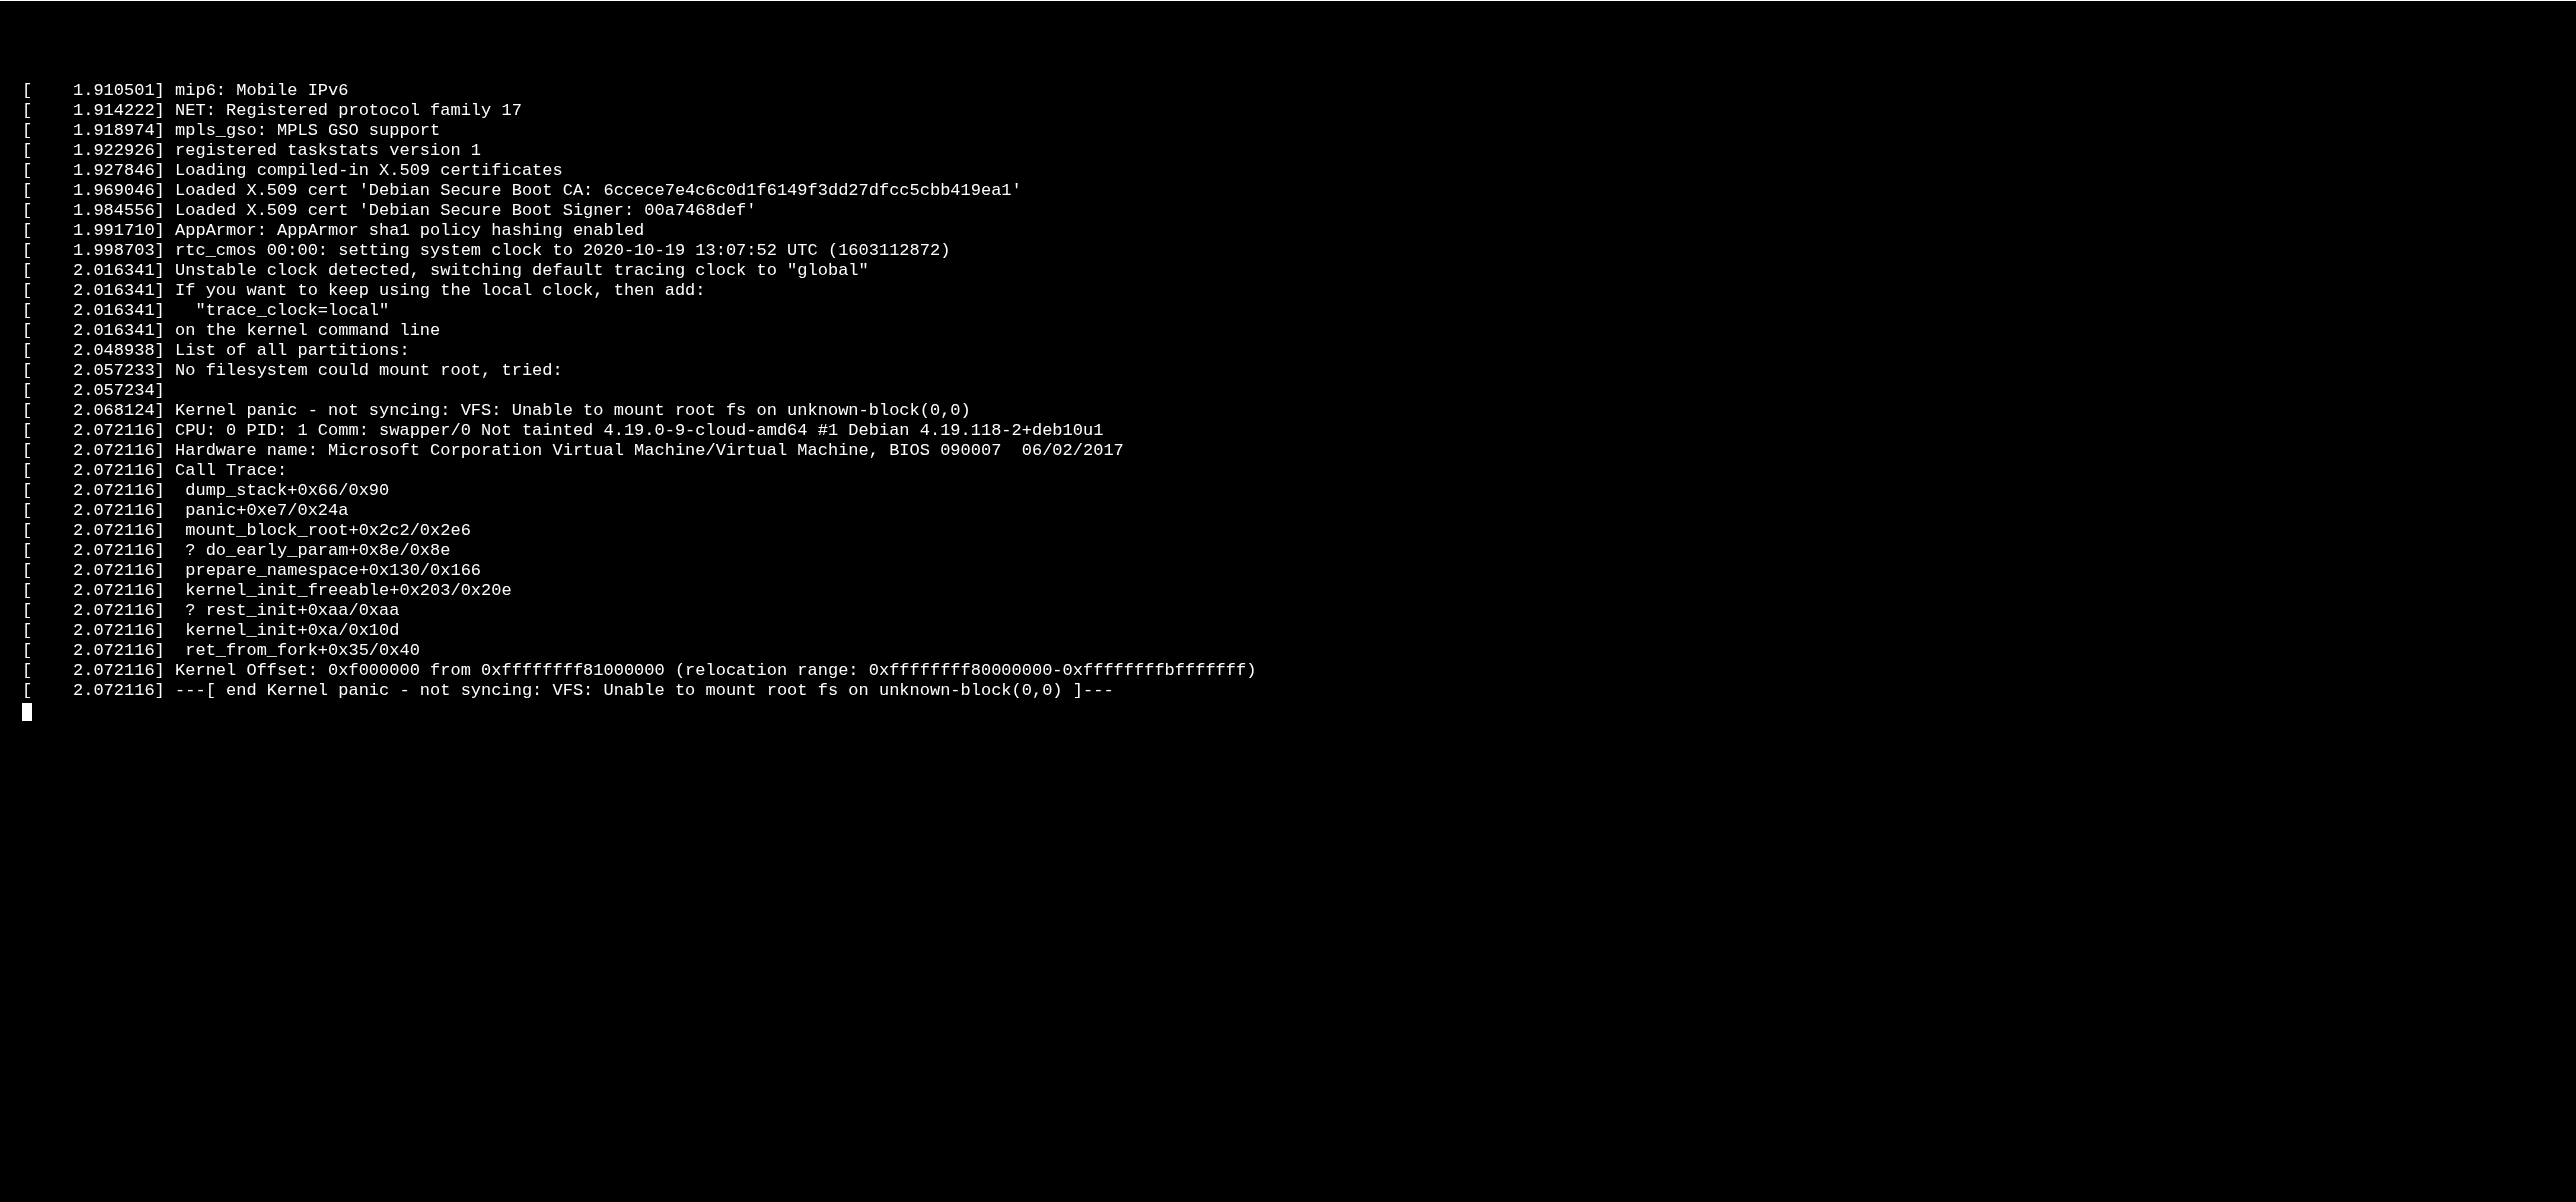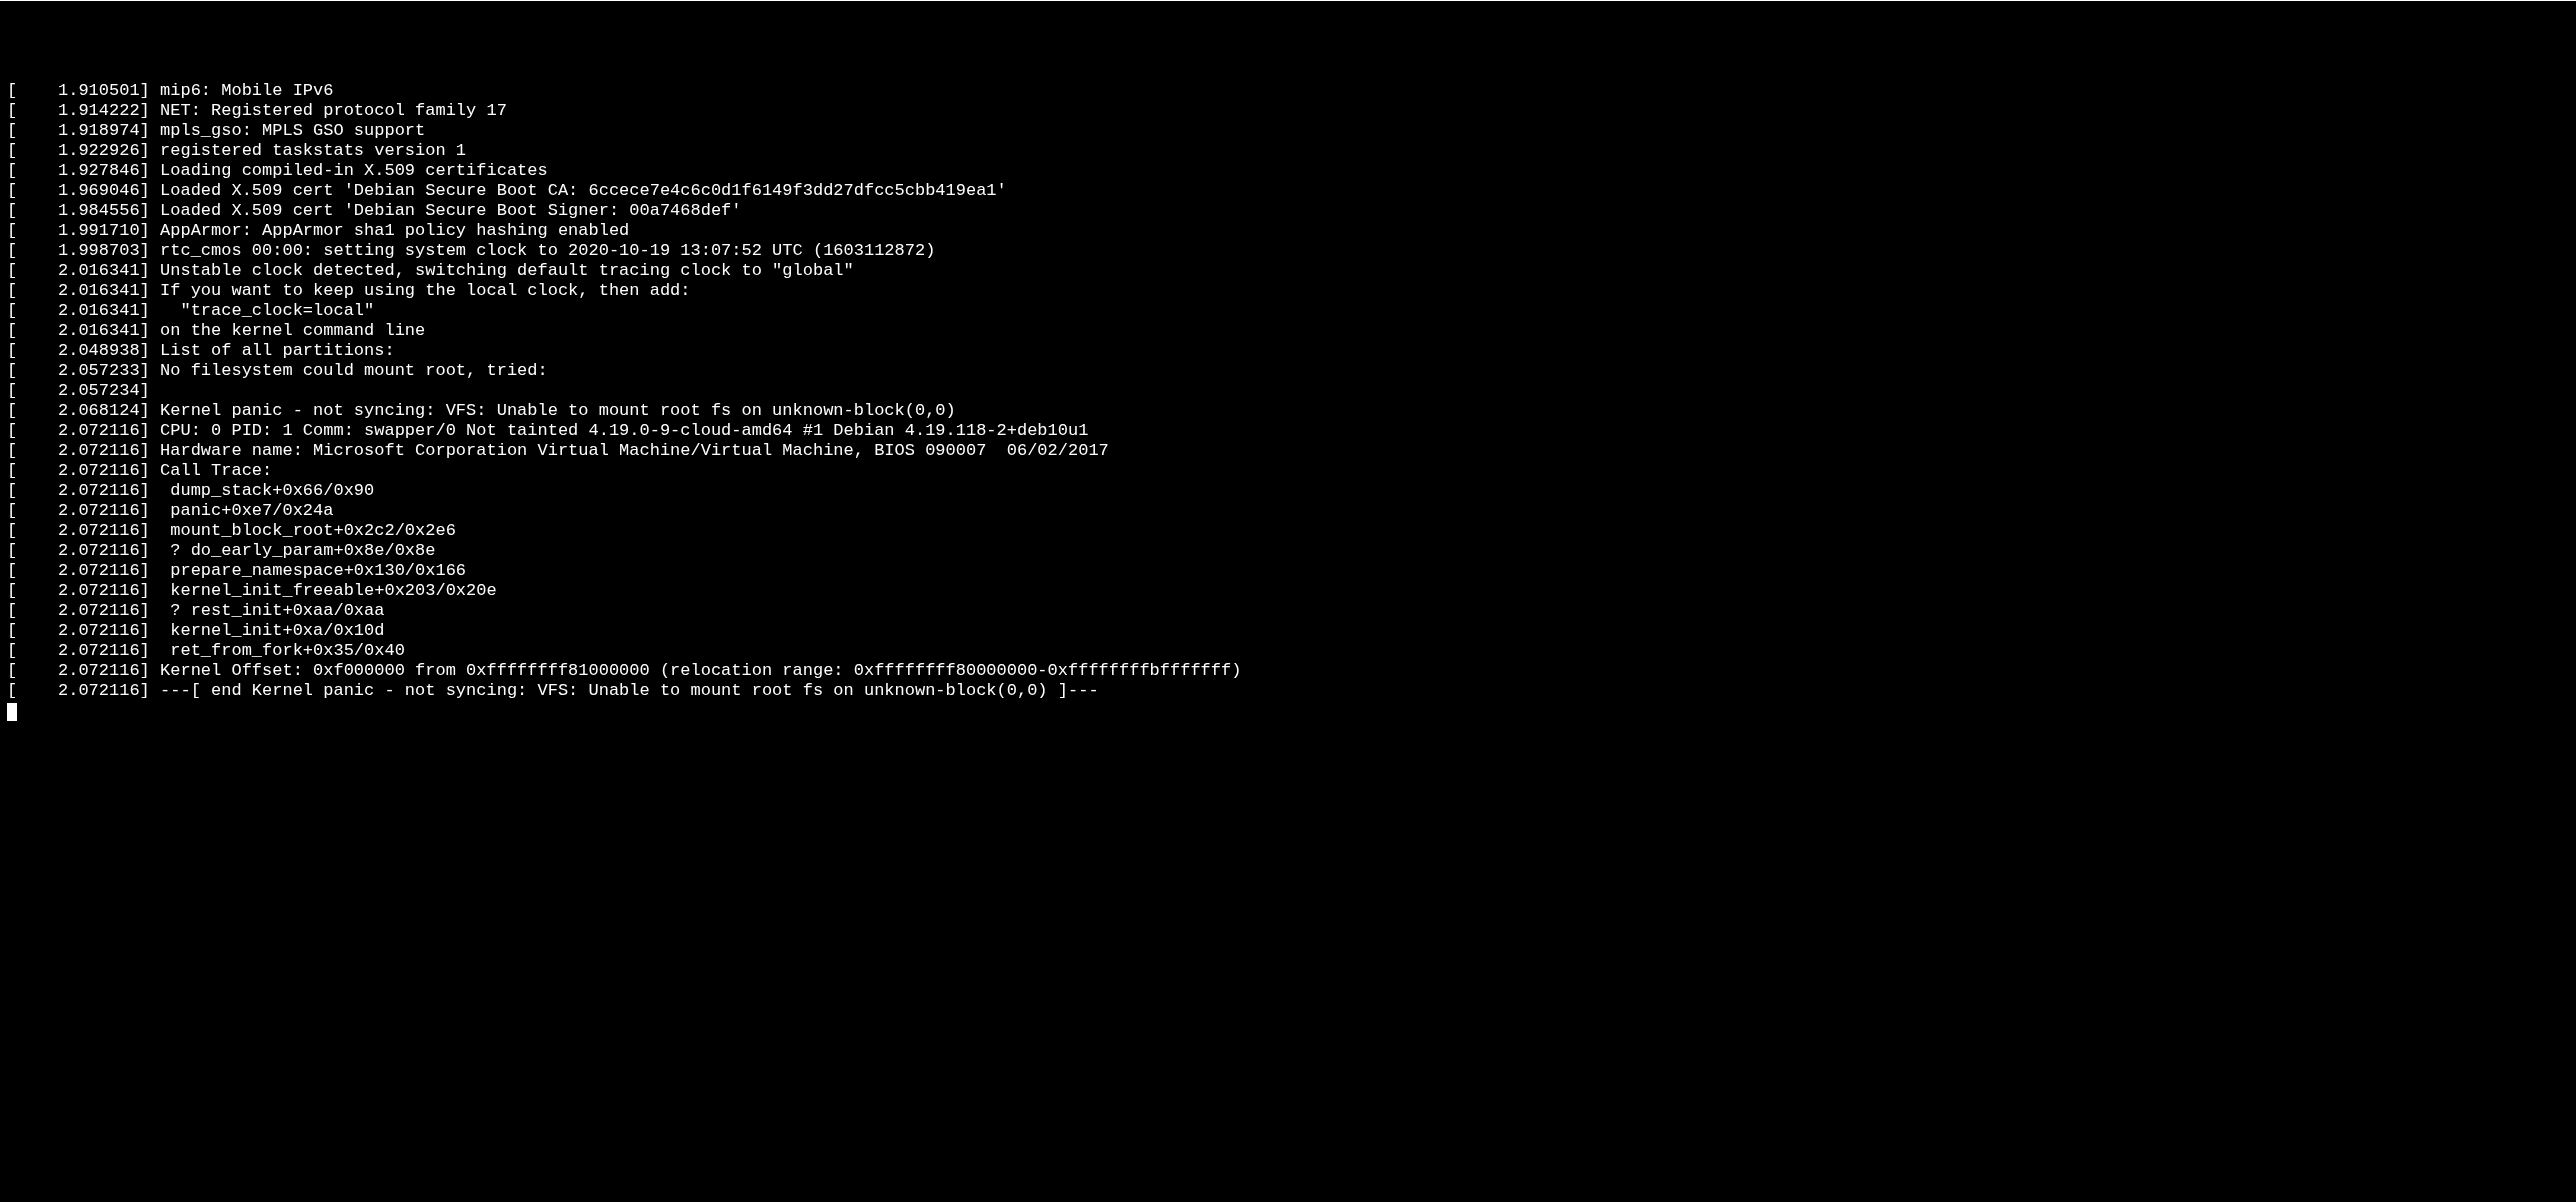--- a/index.html
+++ b/index.html
@@ -12,21 +12,21 @@
       color: #ffffff;
       font-family: 'Courier New', Consolas, monospace;
       font-size: 17px;
       line-height: 20px;
       padding: 0;
       white-space: pre;
       overflow-x: auto;
       border-top: 1.8px solid #ffffff;
     }
     .console {
-      padding: 0 7px;
+      padding: 0 22px;
     }
     .line {
       display: block;
     }
     .cursor {
       display: inline-block;
       width: 9.7px;
       height: 17.6px;
       background: #ffffff;
       vertical-align: bottom;

